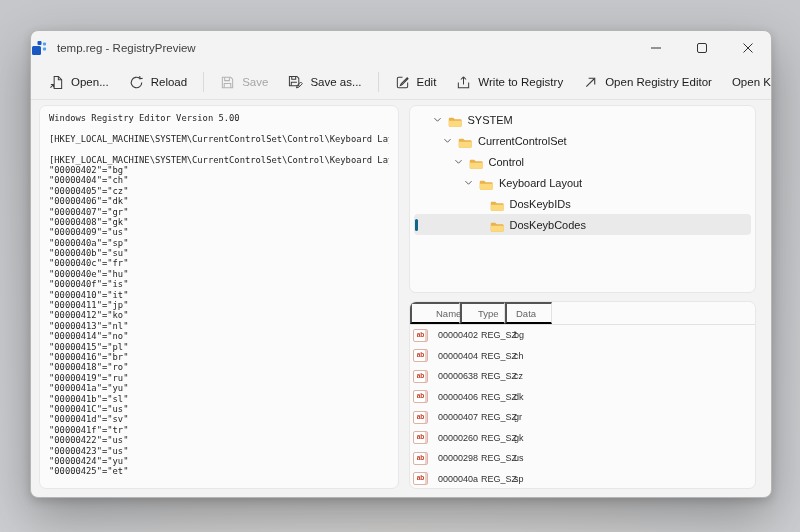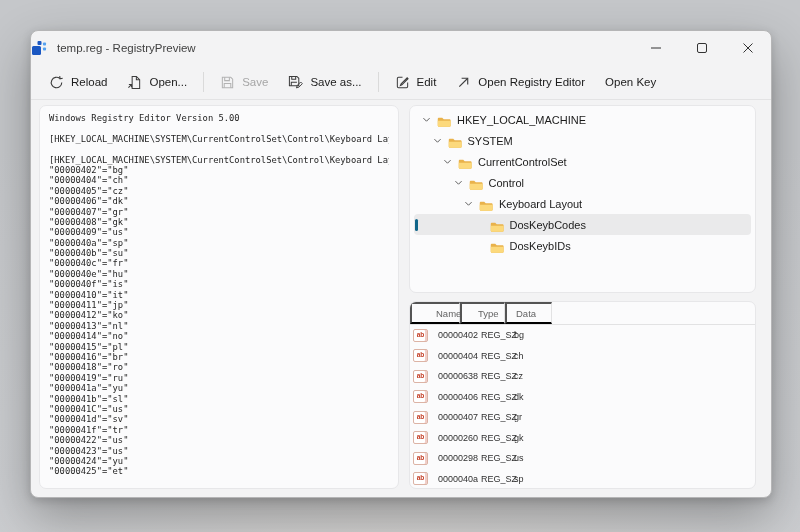--- a/index.html
+++ b/index.html
@@ -86,36 +86,36 @@
           <svg width="10" height="10" viewBox="0 0 10 10">
               <path d="M0.5 0.5 L9.5 9.5 M9.5 0.5 L0.5 9.5" stroke="#333" stroke-width="1" fill="none"></path>
             </svg>
         </button>
       </div>
     </div>
 
     <div class="toolbar">
       <button class="tb-btn">
         <span>
-          <svg width="15" height="15" viewBox="0 0 16 16" fill="none" stroke-width="1.2">
-            <path d="M13.6 8 a5.6 5.6 0 1 1 -2 -4.3"></path>
-            <path d="M11.4 1.2 l0.4 2.8 2.8 -0.5"></path>
-          </svg>
-        </span>
-        <span>Reload</span>
-      </button>
-      <button class="tb-btn">
-        <span>
           <svg width="15" height="15" viewBox="0 0 16 16" fill="none" stroke-width="1.1">
             <path d="M5.5 1.5 h4.5 L13.5 5 v9.5 H5.5 z"></path>
             <path d="M10 1.5 V5 h3.5"></path>
             <path d="M1.5 13.5 L4.8 10.2 M4.8 13 v-2.8 H2"></path>
           </svg>
         </span>
         <span>Open...</span>
+      </button>
+      <button class="tb-btn">
+        <span>
+          <svg width="15" height="15" viewBox="0 0 16 16" fill="none" stroke-width="1.2">
+            <path d="M13.6 8 a5.6 5.6 0 1 1 -2 -4.3"></path>
+            <path d="M11.4 1.2 l0.4 2.8 2.8 -0.5"></path>
+          </svg>
+        </span>
+        <span>Reload</span>
       </button>
       <div class="tb-divider"></div>
       <button class="tb-btn disabled">
         <span>
           <svg width="15" height="15" viewBox="0 0 16 16" fill="none" stroke-width="1.1">
             <path d="M2.5 2.5 h9 l2 2 v9 h-11 z"></path>
             <path d="M5 2.5 v3.5 h5 V2.5"></path>
             <path d="M4.5 13.5 V9 h7 v4.5"></path>
           </svg>
         </span>
@@ -137,20 +137,29 @@
         <span>
           <svg width="15" height="15" viewBox="0 0 16 16" fill="none" stroke-width="1.1">
             <path d="M8 2.5 H3.8 C3 2.5 2.5 3 2.5 3.8 v8.4 c0 .8 .5 1.3 1.3 1.3 h8.4 c.8 0 1.3 -.5 1.3 -1.3 V8"></path>
             <path d="M6.5 9.5 L13 3 l0.9 0.9 -6.5 6.5 -1.6 0.7 z"></path>
           </svg>
         </span>
         <span>Edit</span>
       </button>
       <button class="tb-btn">
         <span>
+          <svg width="15" height="15" viewBox="0 0 16 16" fill="none" stroke-width="1.1">
+            <path d="M2.5 8 v5.5 h11 V8"></path>
+            <path d="M8 10 V2 M8 2 L5.2 4.8 M8 2 l2.8 2.8"></path>
+          </svg>
+        </span>
+        <span>Write to Registry</span>
+      </button>
+      <button class="tb-btn">
+        <span>
           <svg width="15" height="15" viewBox="0 0 16 16" fill="none" stroke-width="1.2">
             <path d="M3.5 12.5 L12 4"></path>
             <path d="M6 3.5 h6.5 V10"></path>
           </svg>
         </span>
         <span>Open Registry Editor</span>
       </button>
       <button class="tb-btn">
         <span>Open Key</span>
       </button>
@@ -224,34 +233,20 @@
 
         <div class="code-line">"00000423"="us"</div>
 
         <div class="code-line">"00000424"="yu"</div>
 
         <div class="code-line">"00000425"="et"</div>
       </div>
 
     <div class="pane tree-pane">
 
-        <div class="tree-row" style="--lvl: 0;">
-          <span class="chevron">
-            <svg width="11" height="11" viewBox="0 0 16 16" fill="none" stroke-width="1.4">
-              <path d="M3.5 6 L8 10.5 L12.5 6"></path>
-            </svg>
-          </span>
-          <span class="folder">
-            <svg width="14" height="12" viewBox="0 0 15 12">
-              <path d="M0.8 2.8 C0.8 2 1.4 1.4 2.2 1.4 h3.4 l1.6 1.6 h6 c.8 0 1.4 .6 1.4 1.4 v5.4 c0 .8 -.6 1.4 -1.4 1.4 H2.2 c-.8 0 -1.4 -.6 -1.4 -1.4 z" fill="var(--folder-dark,#e9b24b)"></path>
-              <path d="M0.8 4.6 h13.8 v5.2 c0 .8 -.6 1.4 -1.4 1.4 H2.2 c-.8 0 -1.4 -.6 -1.4 -1.4 z" fill="var(--folder-light,#fcd97c)"></path>
-            </svg>
-          </span>
-          <span class="tree-label">HKEY_LOCAL_MACHINE</span>
-        </div>
 
         <div class="tree-row" style="--lvl: 1;">
           <span class="chevron">
             <svg width="11" height="11" viewBox="0 0 16 16" fill="none" stroke-width="1.4">
               <path d="M3.5 6 L8 10.5 L12.5 6"></path>
             </svg>
           </span>
           <span class="folder">
             <svg width="14" height="12" viewBox="0 0 15 12">
               <path d="M0.8 2.8 C0.8 2 1.4 1.4 2.2 1.4 h3.4 l1.6 1.6 h6 c.8 0 1.4 .6 1.4 1.4 v5.4 c0 .8 -.6 1.4 -1.4 1.4 H2.2 c-.8 0 -1.4 -.6 -1.4 -1.4 z" fill="var(--folder-dark,#e9b24b)"></path>
@@ -299,48 +294,48 @@
           </span>
           <span class="folder">
             <svg width="14" height="12" viewBox="0 0 15 12">
               <path d="M0.8 2.8 C0.8 2 1.4 1.4 2.2 1.4 h3.4 l1.6 1.6 h6 c.8 0 1.4 .6 1.4 1.4 v5.4 c0 .8 -.6 1.4 -1.4 1.4 H2.2 c-.8 0 -1.4 -.6 -1.4 -1.4 z" fill="var(--folder-dark,#e9b24b)"></path>
               <path d="M0.8 4.6 h13.8 v5.2 c0 .8 -.6 1.4 -1.4 1.4 H2.2 c-.8 0 -1.4 -.6 -1.4 -1.4 z" fill="var(--folder-light,#fcd97c)"></path>
             </svg>
           </span>
           <span class="tree-label">Keyboard Layout</span>
         </div>
 
+        <div class="tree-row" style="--lvl: 5;">
+          <span class="chevron" style="visibility: hidden;">
+            <svg width="11" height="11" viewBox="0 0 16 16" fill="none" stroke-width="1.4">
+              <path d="M3.5 6 L8 10.5 L12.5 6"></path>
+            </svg>
+          </span>
+          <span class="folder">
+            <svg width="14" height="12" viewBox="0 0 15 12">
+              <path d="M0.8 2.8 C0.8 2 1.4 1.4 2.2 1.4 h3.4 l1.6 1.6 h6 c.8 0 1.4 .6 1.4 1.4 v5.4 c0 .8 -.6 1.4 -1.4 1.4 H2.2 c-.8 0 -1.4 -.6 -1.4 -1.4 z" fill="var(--folder-dark,#e9b24b)"></path>
+              <path d="M0.8 4.6 h13.8 v5.2 c0 .8 -.6 1.4 -1.4 1.4 H2.2 c-.8 0 -1.4 -.6 -1.4 -1.4 z" fill="var(--folder-light,#fcd97c)"></path>
+            </svg>
+          </span>
+          <span class="tree-label">DosKeybIDs</span>
+        </div>
+
         <div class="tree-row selected" style="--lvl: 5;">
           <span class="chevron" style="visibility: hidden;">
             <svg width="11" height="11" viewBox="0 0 16 16" fill="none" stroke-width="1.4">
               <path d="M3.5 6 L8 10.5 L12.5 6"></path>
             </svg>
           </span>
           <span class="folder">
             <svg width="14" height="12" viewBox="0 0 15 12">
               <path d="M0.8 2.8 C0.8 2 1.4 1.4 2.2 1.4 h3.4 l1.6 1.6 h6 c.8 0 1.4 .6 1.4 1.4 v5.4 c0 .8 -.6 1.4 -1.4 1.4 H2.2 c-.8 0 -1.4 -.6 -1.4 -1.4 z" fill="var(--folder-dark,#e9b24b)"></path>
               <path d="M0.8 4.6 h13.8 v5.2 c0 .8 -.6 1.4 -1.4 1.4 H2.2 c-.8 0 -1.4 -.6 -1.4 -1.4 z" fill="var(--folder-light,#fcd97c)"></path>
             </svg>
           </span>
           <span class="tree-label">DosKeybCodes</span>
-        </div>
-
-        <div class="tree-row" style="--lvl: 5;">
-          <span class="chevron" style="visibility: hidden;">
-            <svg width="11" height="11" viewBox="0 0 16 16" fill="none" stroke-width="1.4">
-              <path d="M3.5 6 L8 10.5 L12.5 6"></path>
-            </svg>
-          </span>
-          <span class="folder">
-            <svg width="14" height="12" viewBox="0 0 15 12">
-              <path d="M0.8 2.8 C0.8 2 1.4 1.4 2.2 1.4 h3.4 l1.6 1.6 h6 c.8 0 1.4 .6 1.4 1.4 v5.4 c0 .8 -.6 1.4 -1.4 1.4 H2.2 c-.8 0 -1.4 -.6 -1.4 -1.4 z" fill="var(--folder-dark,#e9b24b)"></path>
-              <path d="M0.8 4.6 h13.8 v5.2 c0 .8 -.6 1.4 -1.4 1.4 H2.2 c-.8 0 -1.4 -.6 -1.4 -1.4 z" fill="var(--folder-light,#fcd97c)"></path>
-            </svg>
-          </span>
-          <span class="tree-label">DosKeybIDs</span>
         </div>
       </div>
 
     <div class="pane grid-pane">
       <div class="grid-header">
         <button class="gh-cell gh-c1">Name</button>
         <button class="gh-cell gh-c2">Type</button>
         <button class="gh-cell gh-c3">Data</button>
         <div class="gh-cell gh-rest"></div>
       </div>

